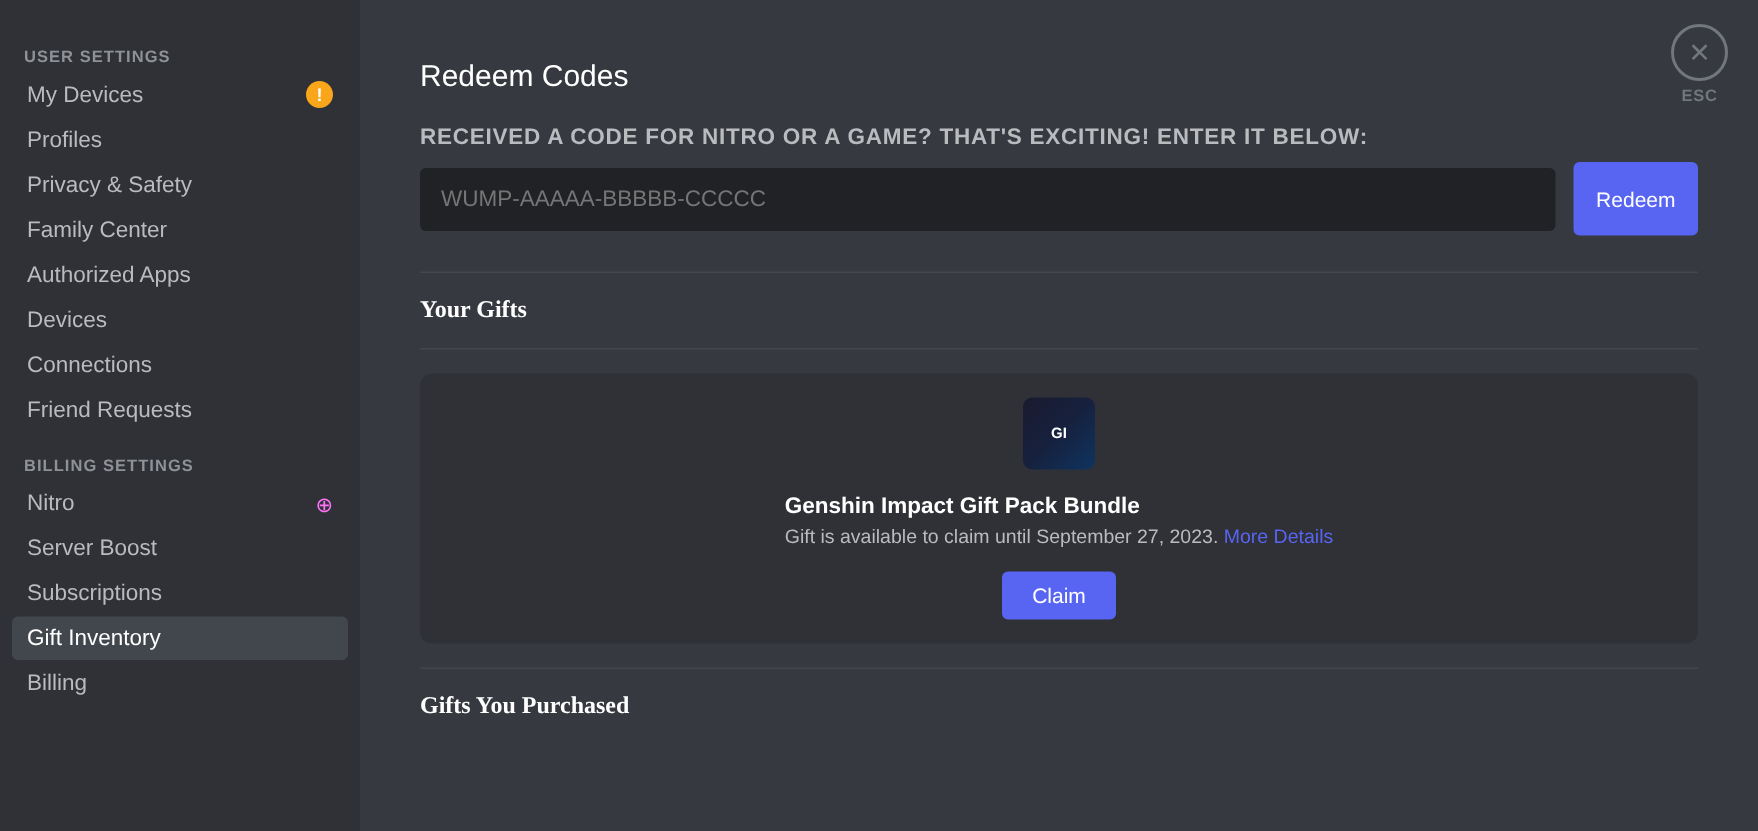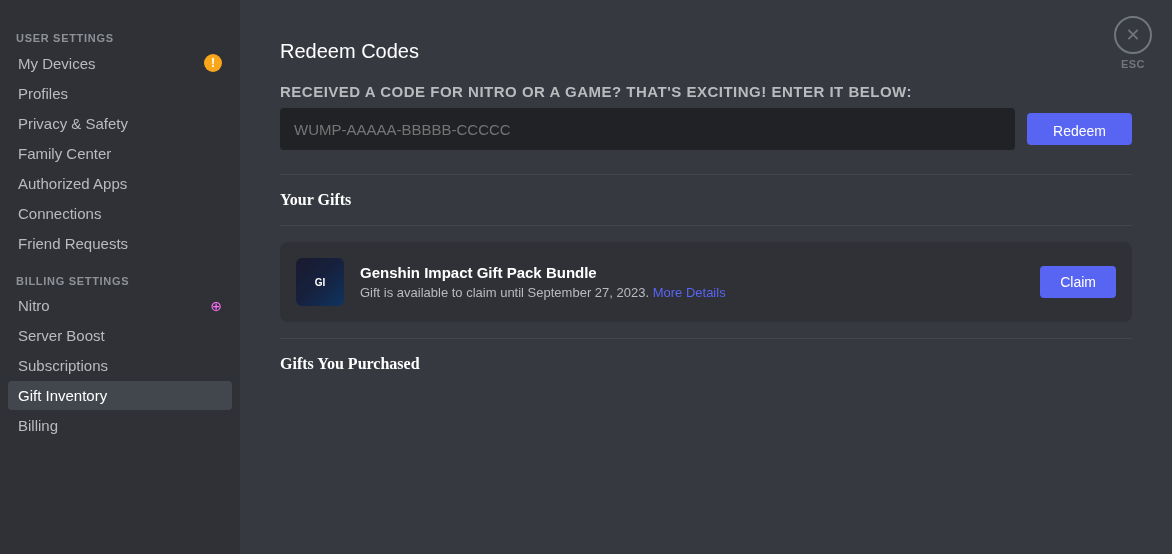--- a/index.html
+++ b/index.html
@@ -142,25 +142,25 @@
       font-size: 15px;
       outline: none;
       height: 42px;
     }
 
     .redeem-btn {
       background: #5865f2;
       color: #fff;
       border: none;
       border-radius: 4px;
-      padding: 10px 26px;
+      padding: 10px 15px;
       font-size: 14px;
       font-weight: 500;
       cursor: pointer;
-      height: 32px;
+      height: 49px;
       white-space: nowrap;
     }
 
     .divider {
       border: none;
       border-top: 1px solid #42464d;
       margin: 16px 0;
     }
 
     .section-title {
@@ -172,20 +172,21 @@
     }
 
     .gift-card {
       background: #2f3136;
       border-radius: 8px;
       padding: 16px;
       display: flex;
       align-items: center;
       gap: 16px;
       margin-bottom: 16px;
+      flex-direction: column;
     }
 
     .gift-game-icon-img {
       width: 48px;
       height: 48px;
       background: linear-gradient(135deg, #1a1a2e 0%, #16213e 50%, #0f3460 100%);
       border-radius: 6px;
       display: flex;
       align-items: center;
       justify-content: center;
@@ -248,20 +249,23 @@
   </div>
 
   <div class="sidebar-item">
     <span>Family Center</span>
   </div>
 
   <div class="sidebar-item">
     <span>Authorized Apps</span>
   </div>
 
+  <div class="sidebar-item">
+    <span>Devices</span>
+  </div>
 
   <div class="sidebar-item">
     <span>Connections</span>
   </div>
 
   <div class="sidebar-item">
     <span>Friend Requests</span>
   </div>
 
   <div class="sidebar-section-label">Billing Settings</div>

